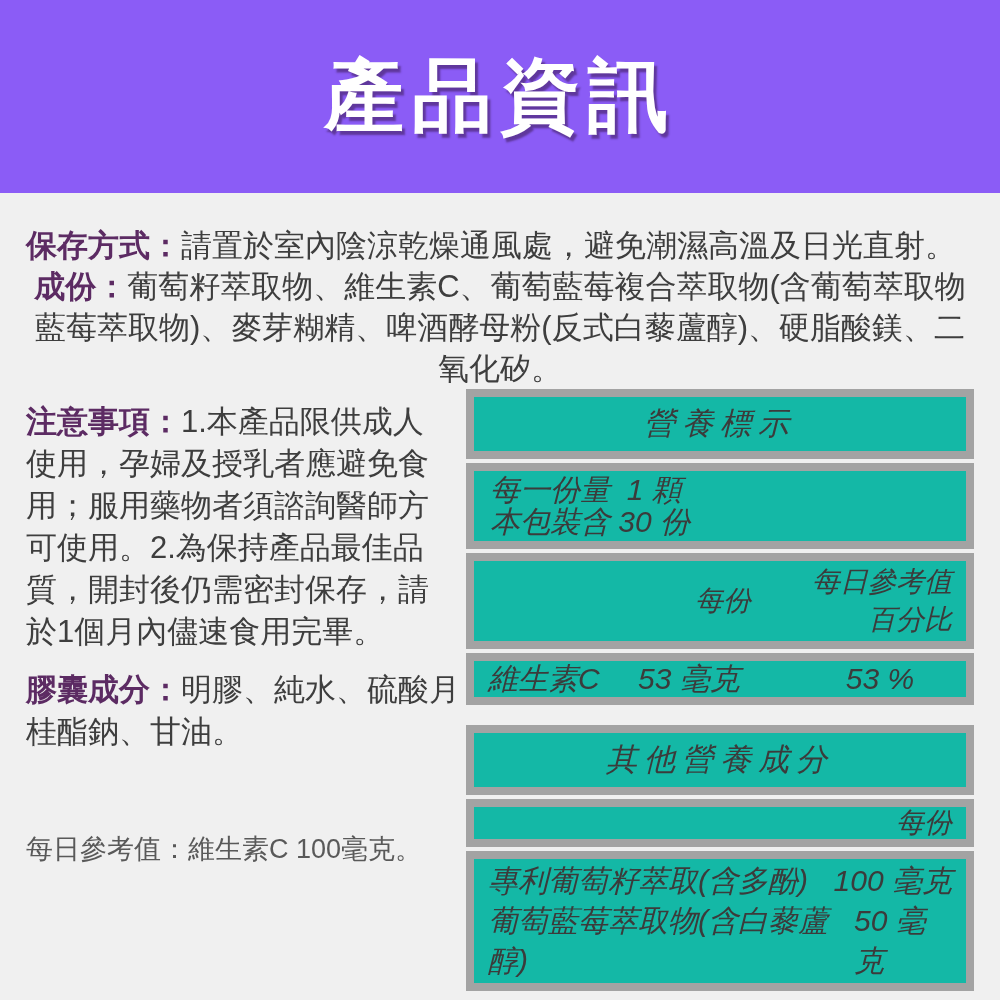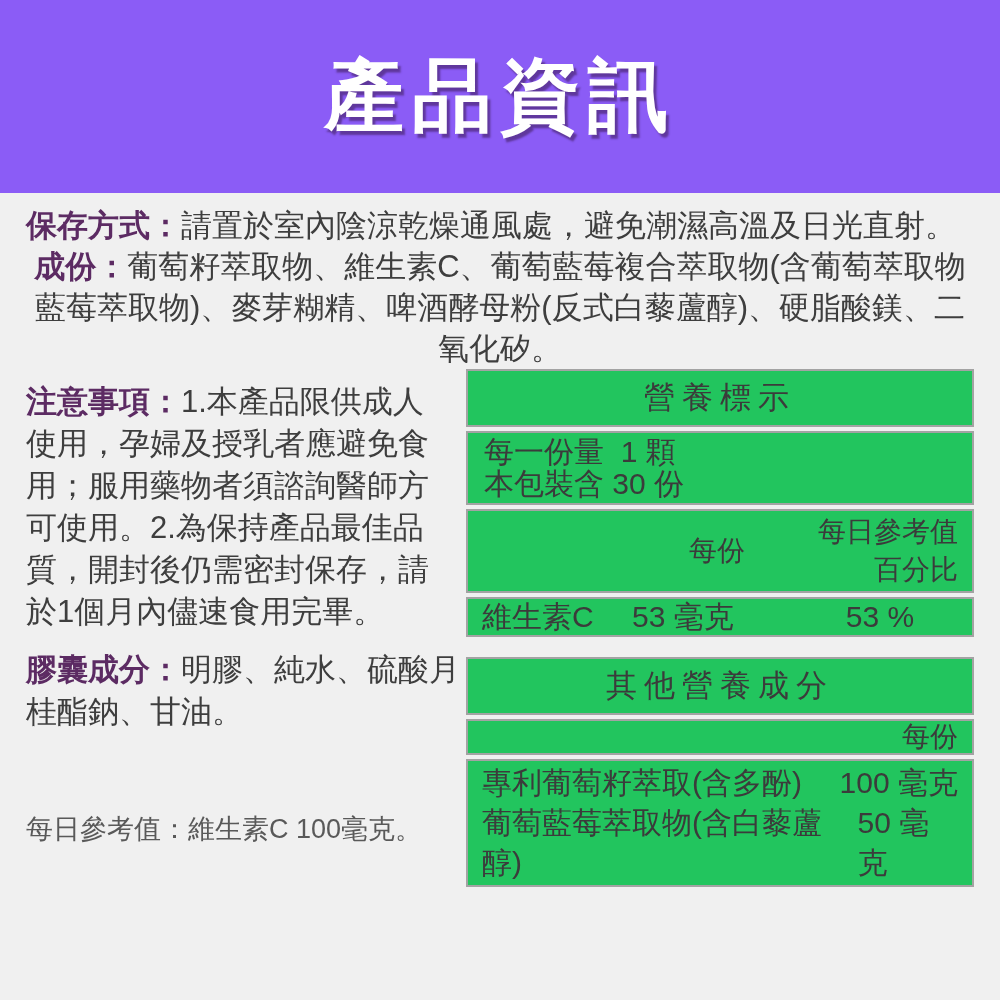--- a/index.html
+++ b/index.html
@@ -16,34 +16,34 @@
   }
   .header h1 {
     color:#ffffff; font-size:80px; font-weight:bold; letter-spacing:8px;
     text-shadow:3px 4px 2px rgba(42,12,46,0.45);
   }
   .main { padding:0 26px; }
   .para { font-size:31px; line-height:41px; font-weight:500; }
   .para .label { color:#5c2b63; font-weight:bold; }
   .para .ptext { color:#3e3e3e; white-space:pre-line; }
   .p-usage   { margin-top:30px; }
-  .p-storage { margin-top:12px; }
+  .p-storage { margin-top:32px; }
   .p-ingredients { margin-top:0;text-align:center; }
   .columns { display:flex; margin-top:0; height:480px; }
   .left-col { width:440px; flex-shrink:0; display:flex; flex-direction:column; }
   .p-notice  { padding-top:12px; line-height:42px; }
   .p-capsule { margin-top:16px; line-height:42px; }
   .footnote {
     margin-top:auto; margin-bottom:2px;
     font-size:27px; line-height:36px; color:#595959; font-weight:500;
   }
   .right-col { flex:1; display:flex; flex-direction:column; }
   .nutri-table { display:flex; flex-direction:column; gap:4px; }
   .t2 { margin-top:20px; }
-  .sec { border:2px solid #a3a3a3; background:#22c55e; color:#3b3b3b; }
+  .sec { border:8px solid #a3a3a3; background:#14b8a6; color:#3b3b3b;font-style:italic; }
   .sec-title {
     text-align:center; font-size:31px; font-weight:500;
     letter-spacing:7px; padding:6px 0;
   }
   .sec-serving { padding:3px 16px; font-size:30px; line-height:32px; }
   .pre { white-space:pre; }
   .cols-grid { display:grid; grid-template-columns:150px 170px 1fr; align-items:center; }
   .sec-colhead { padding:2px 14px; font-size:28px; }
   .sec-colhead .c2 { text-align:center; }
   .sec-colhead .c3 { text-align:right; }

